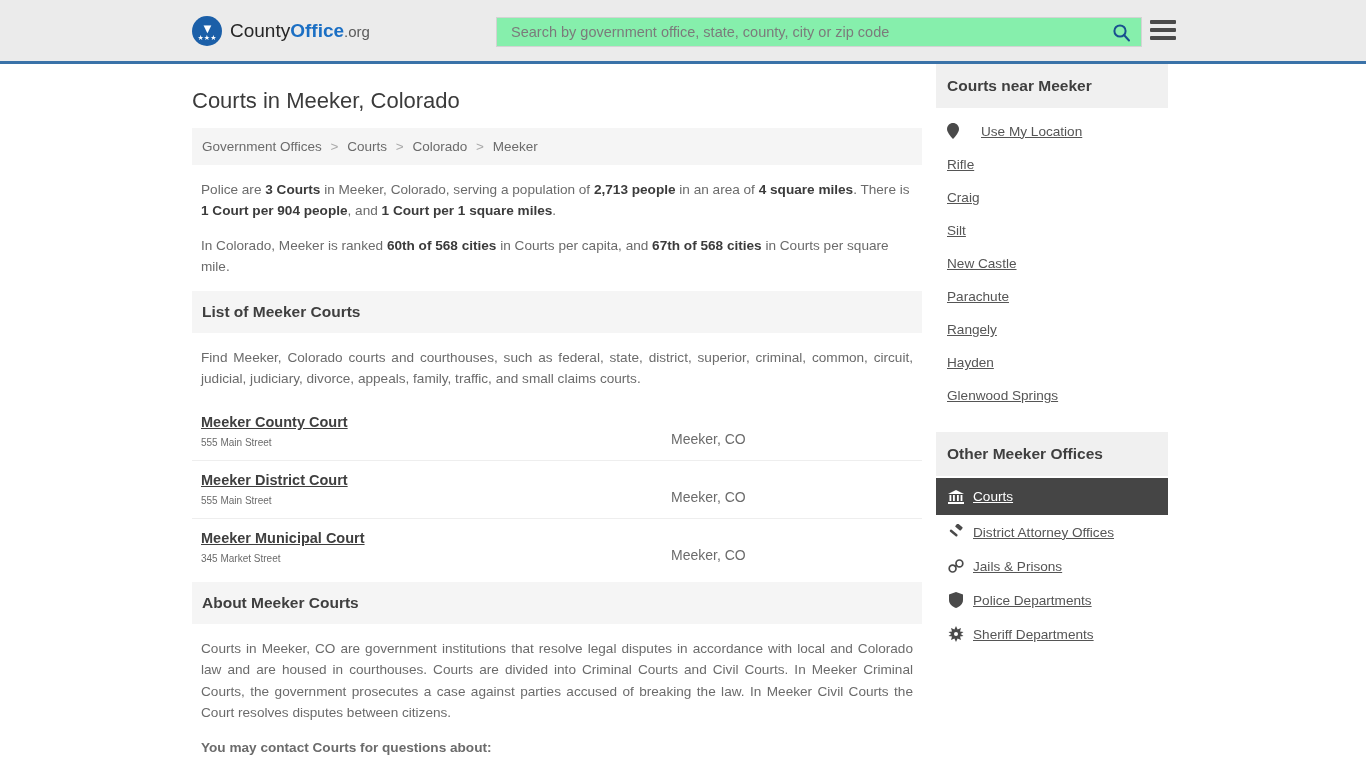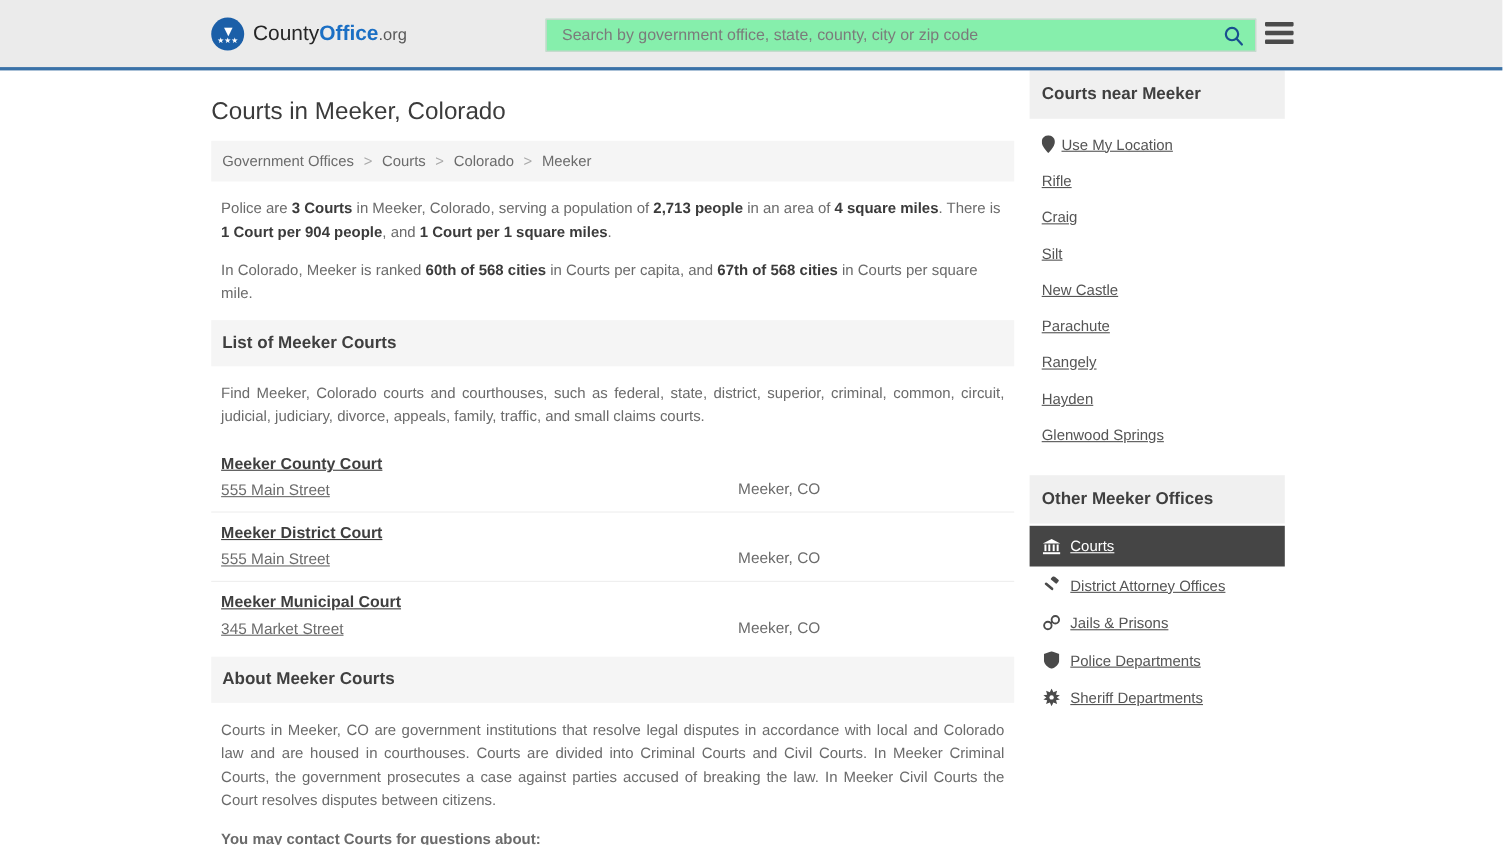--- a/index.html
+++ b/index.html
@@ -148,41 +148,41 @@
   .court-left { width: 470px; }
   .court-name {
     font-size: 14.5px;
     font-weight: bold;
     color: #3f3f3f;
     text-decoration: underline;
     display: inline-block;
     margin-bottom: 7px;
     cursor: pointer;
   }
-  .court-addr { font-size: 14px; color: #6b6b6b; text-decoration: underline; }
+  .court-addr { font-size: 10px; color: #6b6b6b; }
   .court-city {
     font-size: 14px;
     color: #6b6b6b;
     align-self: flex-end;
     padding-bottom: 1px;
   }
 
   
   .side-head {
     background: #f0f0f0;
     padding: 13px 11px;
     font-size: 15.5px;
     font-weight: bold;
     color: #3f3f3f;
   }
   .near-list { padding: 6px 0 2px 0; }
   .near-item {
     display: flex;
     align-items: center;
-    gap: 6px;
+    gap: 22px;
     padding: 9px 11px;
     font-size: 13.6px;
   }
   .near-item a {
     color: #555555;
     text-decoration: underline;
   }
   .offices-list { margin-top: 2px; }
   .office-item {
     display: flex;

